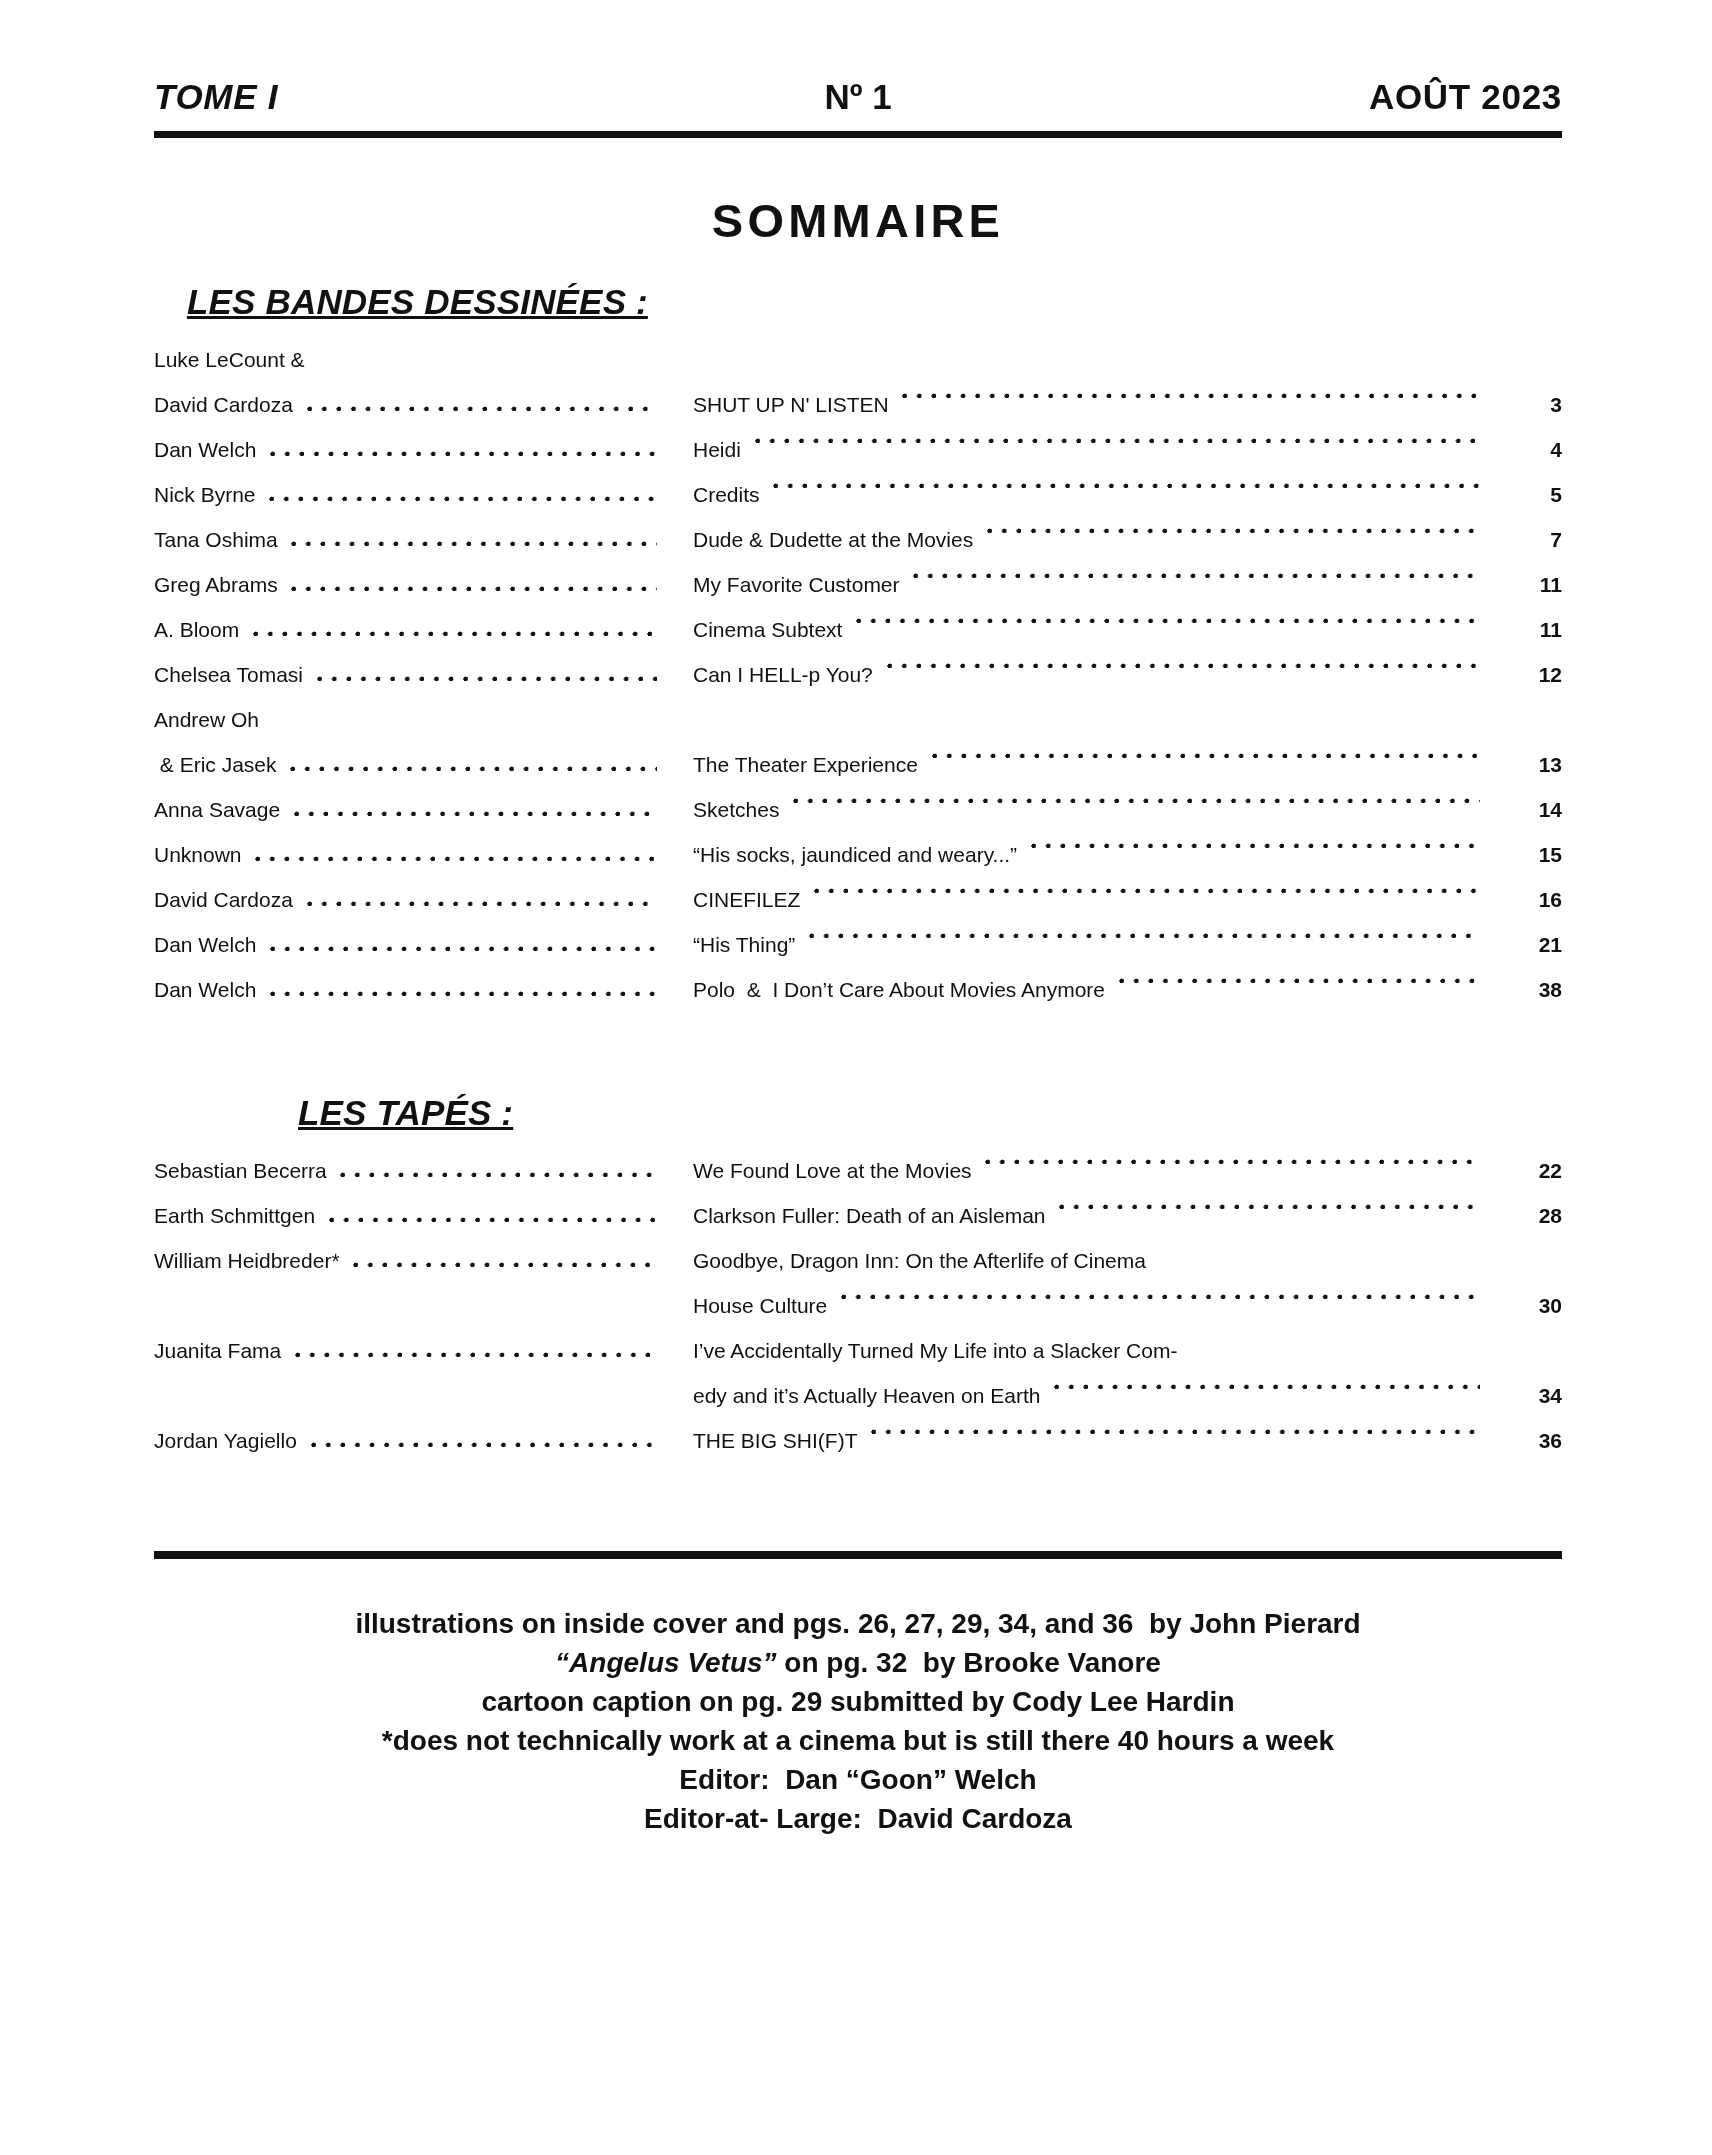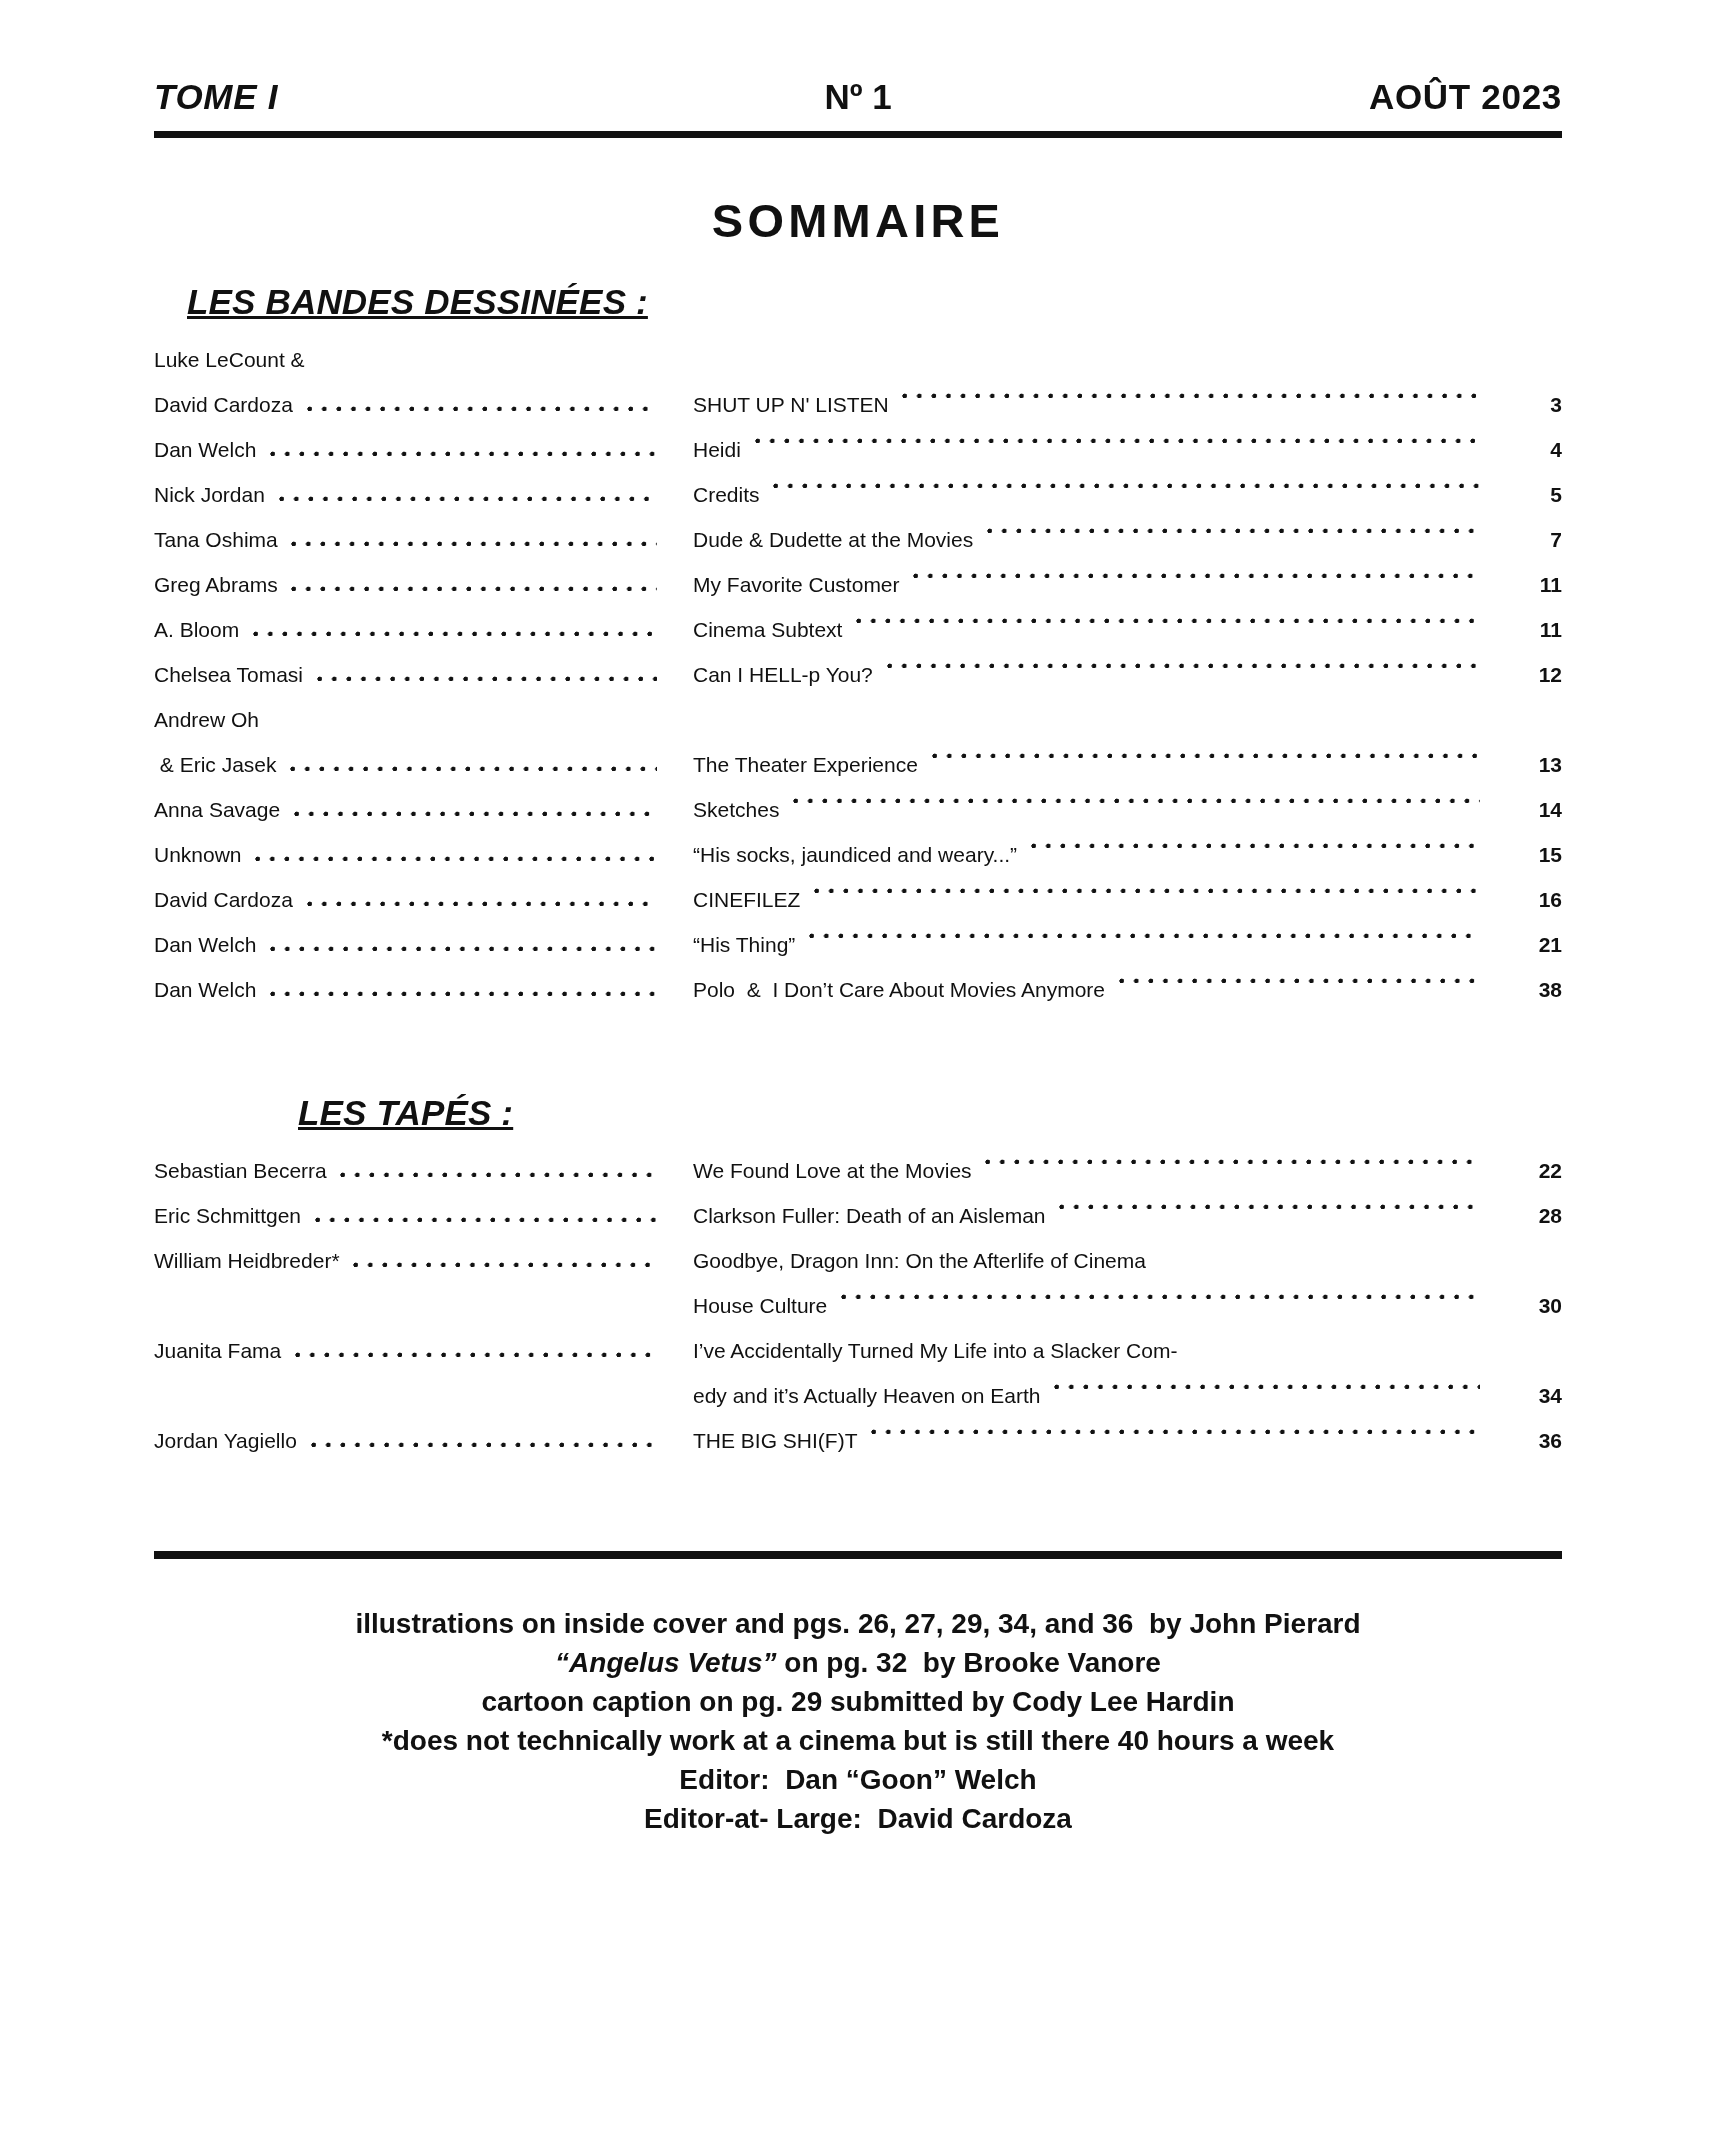--- a/index.html
+++ b/index.html
@@ -146,21 +146,21 @@
     </div>
     <div class="cell-title">
       <span class="txt">Heidi</span>
       <span class="leader"></span>
     </div>
     <div class="cell-page">4</div>
   </div>
 
   <div class="toc-row">
     <div class="cell-name">
-      <span class="txt">Nick Jordan</span>
+      <span class="txt">Nick Byrne</span>
       <span class="leader name-leader"></span>
     </div>
     <div class="cell-title">
       <span class="txt">Credits</span>
       <span class="leader"></span>
     </div>
     <div class="cell-page">5</div>
   </div>
 
   <div class="toc-row">
@@ -302,21 +302,21 @@
     </div>
     <div class="cell-title">
       <span class="txt">We Found Love at the Movies</span>
       <span class="leader"></span>
     </div>
     <div class="cell-page">22</div>
   </div>
 
   <div class="toc-row">
     <div class="cell-name">
-      <span class="txt">Eric Schmittgen</span>
+      <span class="txt">Earth Schmittgen</span>
       <span class="leader name-leader"></span>
     </div>
     <div class="cell-title">
       <span class="txt">Clarkson Fuller: Death of an Aisleman</span>
       <span class="leader"></span>
     </div>
     <div class="cell-page">28</div>
   </div>
 
   <div class="toc-row">

